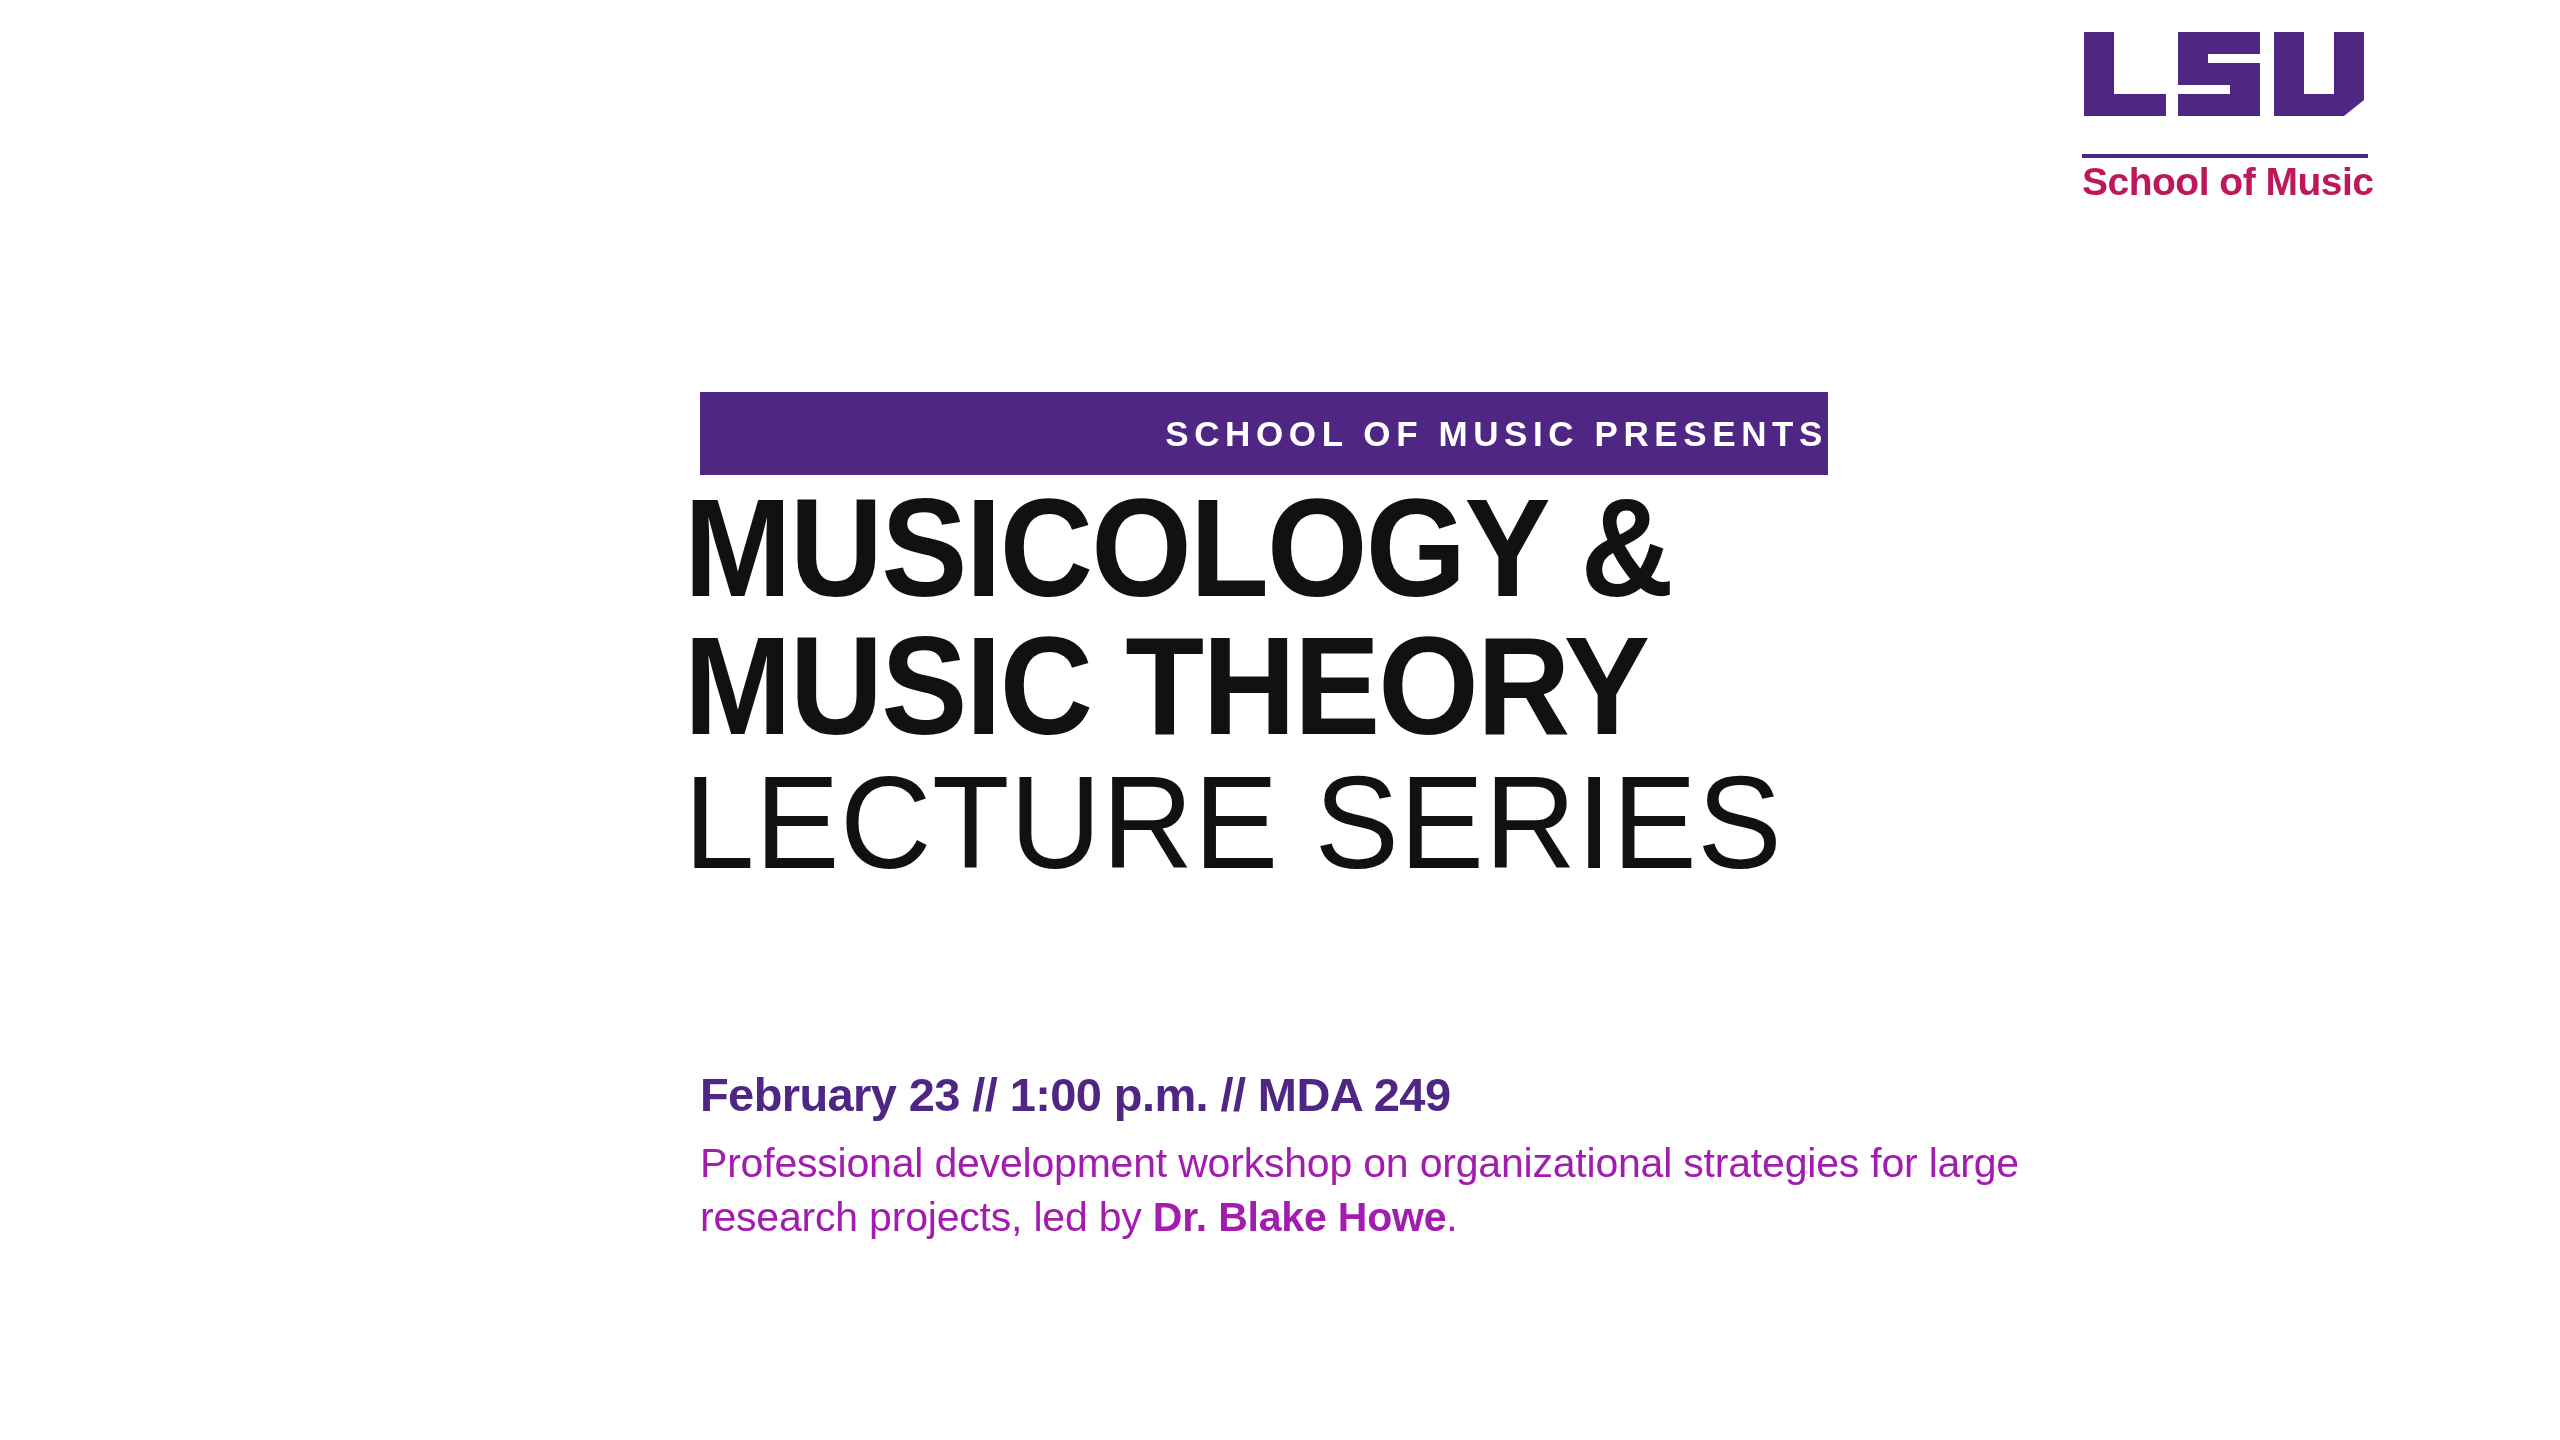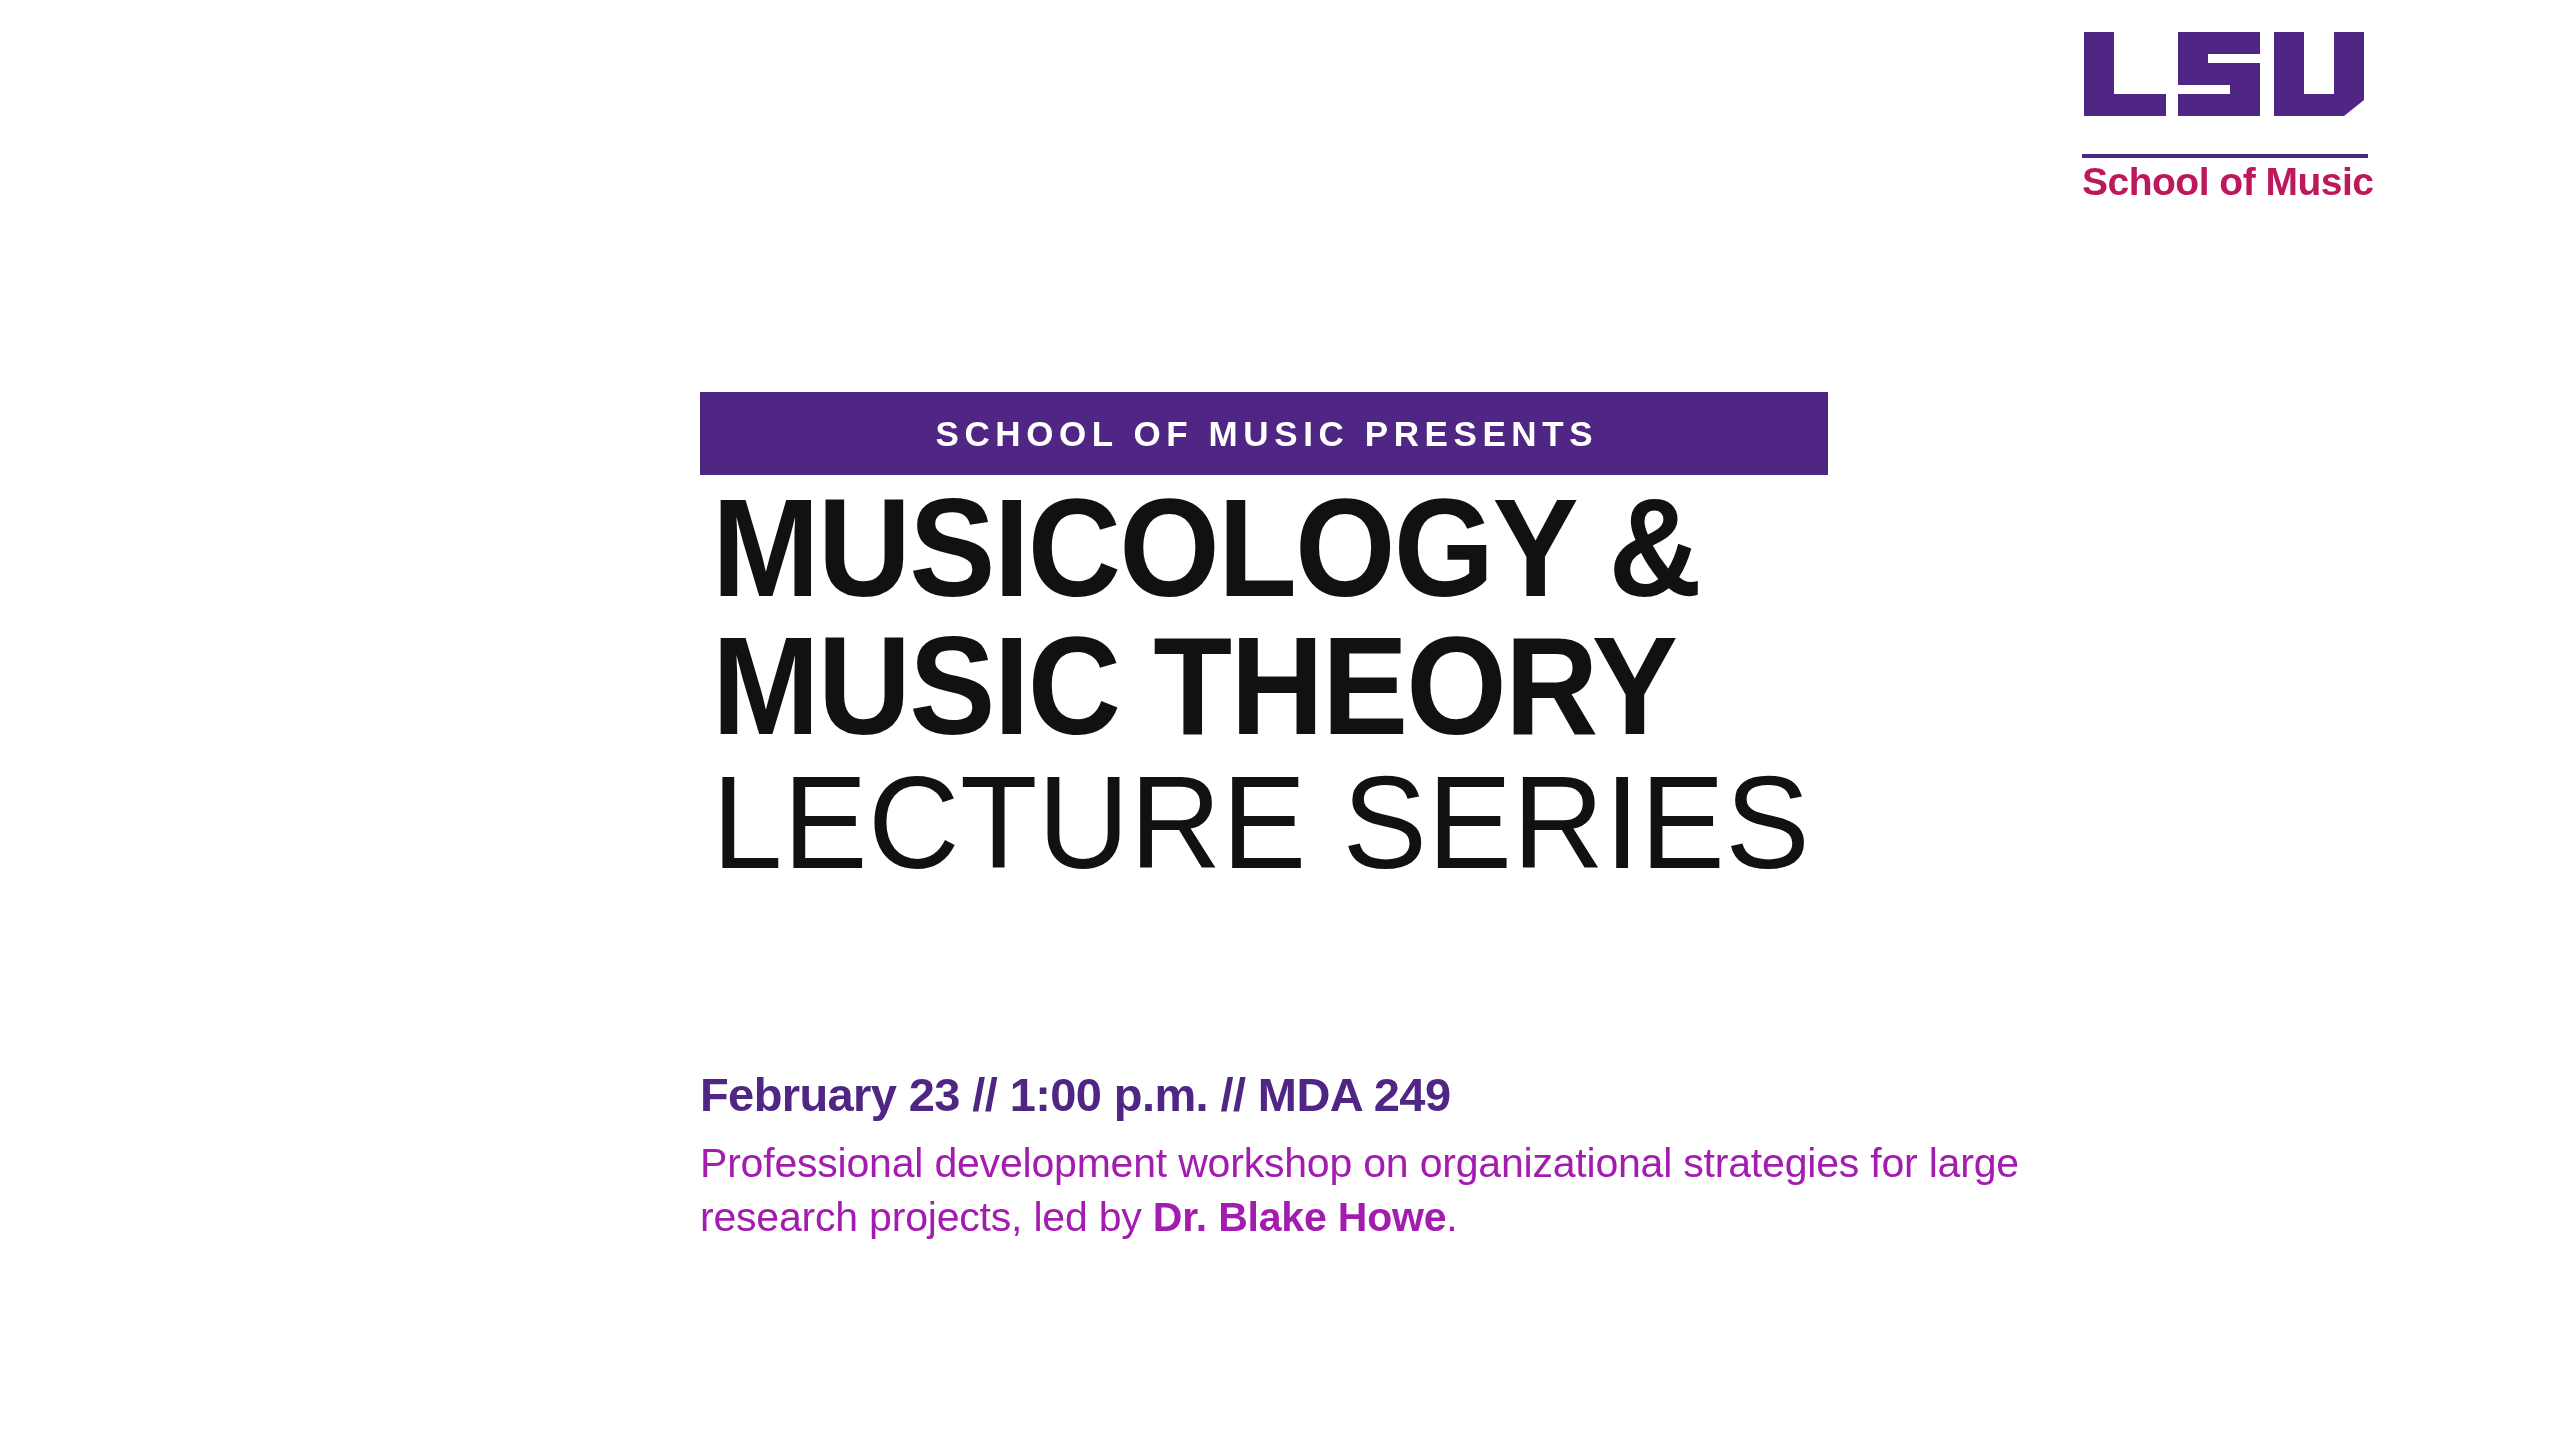--- a/index.html
+++ b/index.html
@@ -48,36 +48,36 @@
   
   .presents-banner {
     position: absolute;
     left: 700px;
     top: 392px;
     width: 1128px;
     height: 83px;
     background: #4F2683;
     display: flex;
     align-items: center;
-    justify-content: center;
+    justify-content: flex-end;
   }
   .presents-text {
     color: #ffffff;
     font-size: 35px;
     font-weight: bold;
     letter-spacing: 5.6px;
     text-indent: 5.6px;
     white-space: nowrap;
     font-family: "Liberation Sans", sans-serif;
   }
 
   
   .headline {
     position: absolute;
-    left: 712px;
+    left: 684px;
     top: 480px;
     width: 1250px;
   }
   .headline-line {
     display: block;
     white-space: nowrap;
     color: #111111;
     font-family: "Liberation Sans", sans-serif;
     line-height: 0.98;
   }

